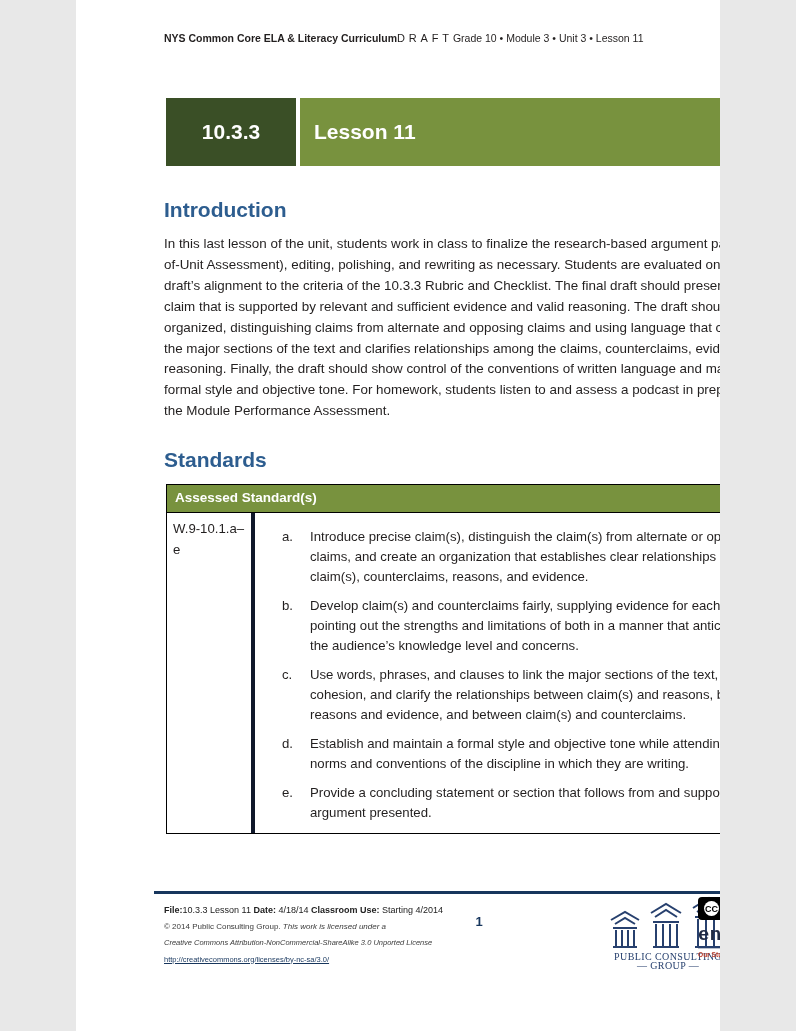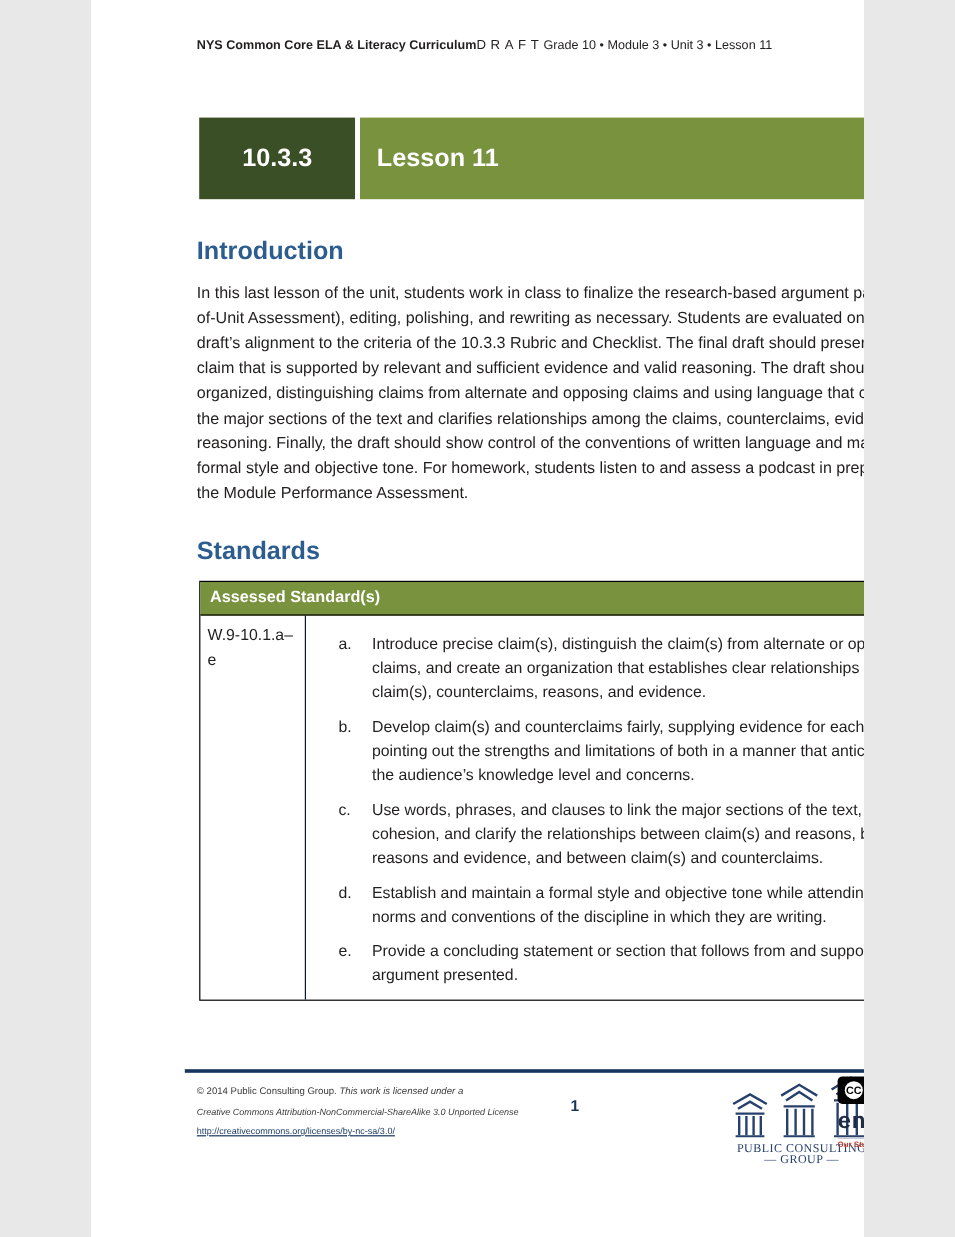--- a/index.html
+++ b/index.html
@@ -56,21 +56,21 @@
     position:absolute; top:484px; left:90px; width:622px;
     border:1px solid #000; font-size:13.2px; line-height:20px;
   }
   .std-header {
     background:var(--olive); color:#fff; font-weight:bold;
     padding:3px 8px 4px 8px; border-bottom:1px solid #000;
     font-size:13.5px;
   }
   .std-row { display:flex; align-items:stretch; }
   .cell-code {
-    flex:0 0 88px; border-right:1px solid #0f172a;
+    flex:0 0 88px; border-right:4px solid #0f172a;
     padding:5px 6px; line-height:21px;
   }
   .cell-body { flex:1; padding:5px 12px 10px 12px; }
   .std-item { display:flex; margin:9px 0 0 15px; }
   .item-letter { flex:0 0 28px; }
   .item-text { flex:1; }
   
   .footer-rule {
     position:absolute; top:891px; left:78px; width:636px; height:3px;
     background:var(--navy);
@@ -163,20 +163,21 @@
           <span class="item-letter">e.</span>
           <span class="item-text">Provide a concluding statement or section that follows from and supports the argument presented.</span>
         </div>
       </div>
     </div>
   </div>
 
   <div class="footer-rule"></div>
 
   <div class="footer-left">
+    <div class="footer-line1"><b>File:</b><span>10.3.3 Lesson 11 </span><b>Date:</b><span> 4/18/14 </span><b>Classroom Use:</b><span> Starting 4/2014</span></div>
     <div><span>© 2014 Public Consulting Group. </span><span class="it">This work is licensed under a</span></div>
     <div class="footer-line3">Creative Commons Attribution-NonCommercial-ShareAlike 3.0 Unported License</div>
     <div><a class="footer-link" href="#">http://creativecommons.org/licenses/by-nc-sa/3.0/</a></div>
   </div>
 
   <div class="page-num">1</div>
 
   <div class="pcg-logo">
     <svg width="118" height="52" viewBox="0 0 118 52">
       <g fill="none" stroke="#27406e" stroke-width="2">

